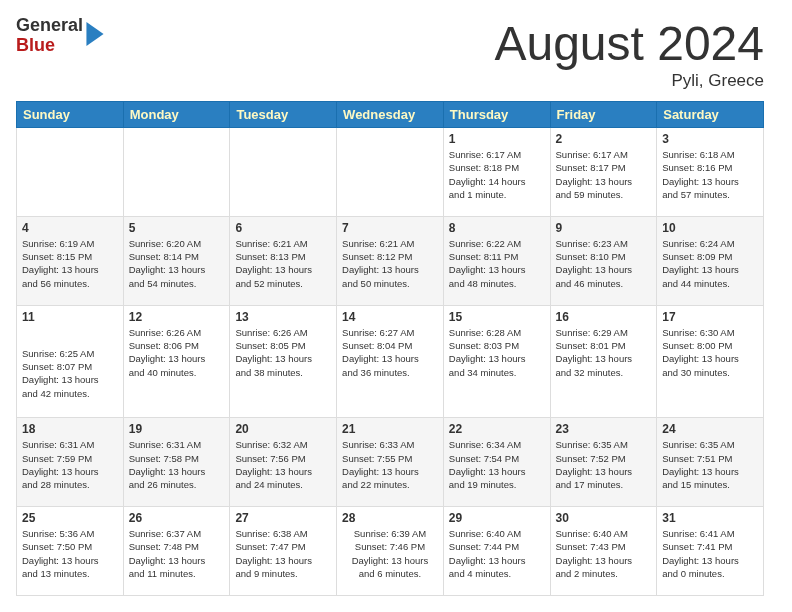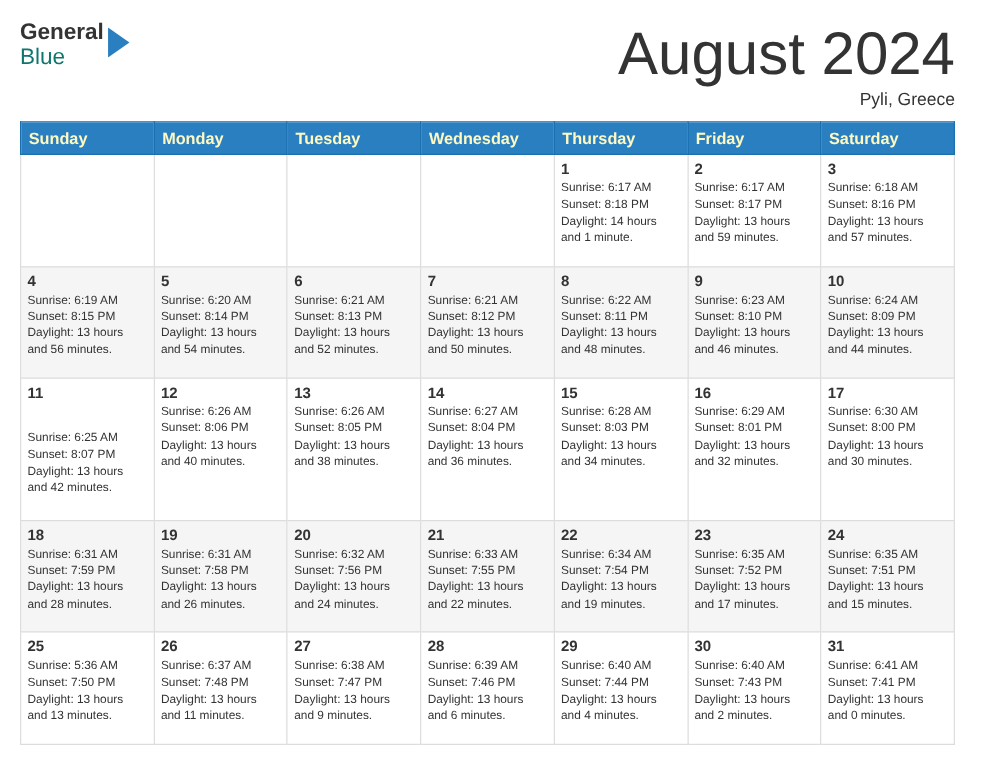--- a/index.html
+++ b/index.html
@@ -32,39 +32,39 @@
       flex-direction: column;
       line-height: 1.1;
     }
     .logo-general {
       font-size: 18px;
       font-weight: bold;
       color: #333;
     }
     .logo-blue {
       font-size: 18px;
-      font-weight: normal;
-      color: #0f766e;
+      font-weight: bold;
+      color: #b91c1c;
     }
     .logo-icon {
       width: 20px;
       height: 24px;
       margin-left: 2px;
       margin-top: -4px;
     }
     .title-block {
       text-align: right;
     }
     .month-title {
       font-size: 48px;
       font-weight: normal;
       color: #333;
     }
     .subtitle {
-      font-size: 14px;
+      font-size: 17px;
       color: #333;
     }
     .calendar {
       flex: 1;
       border: 1px solid #ccc;
       border-collapse: collapse;
       width: 100%;
       table-layout: fixed;
     }
     .calendar th {
@@ -341,21 +341,21 @@
           </td>
           <td>
             <span class="day-num">27</span>
             <div class="day-info" style="white-space: pre-line;">Sunrise: 6:38 AM
 Sunset: 7:47 PM
 Daylight: 13 hours
 and 9 minutes.</div>
           </td>
           <td>
             <span class="day-num">28</span>
-            <div class="day-info" style="white-space: pre-line;">Sunrise: 6:39 AM
+            <div class="day-info" style="white-space: pre-line; text-align: center;">Sunrise: 6:39 AM
 Sunset: 7:46 PM
 Daylight: 13 hours
 and 6 minutes.</div>
           </td>
           <td>
             <span class="day-num">29</span>
             <div class="day-info" style="white-space: pre-line;">Sunrise: 6:40 AM
 Sunset: 7:44 PM
 Daylight: 13 hours
 and 4 minutes.</div>

